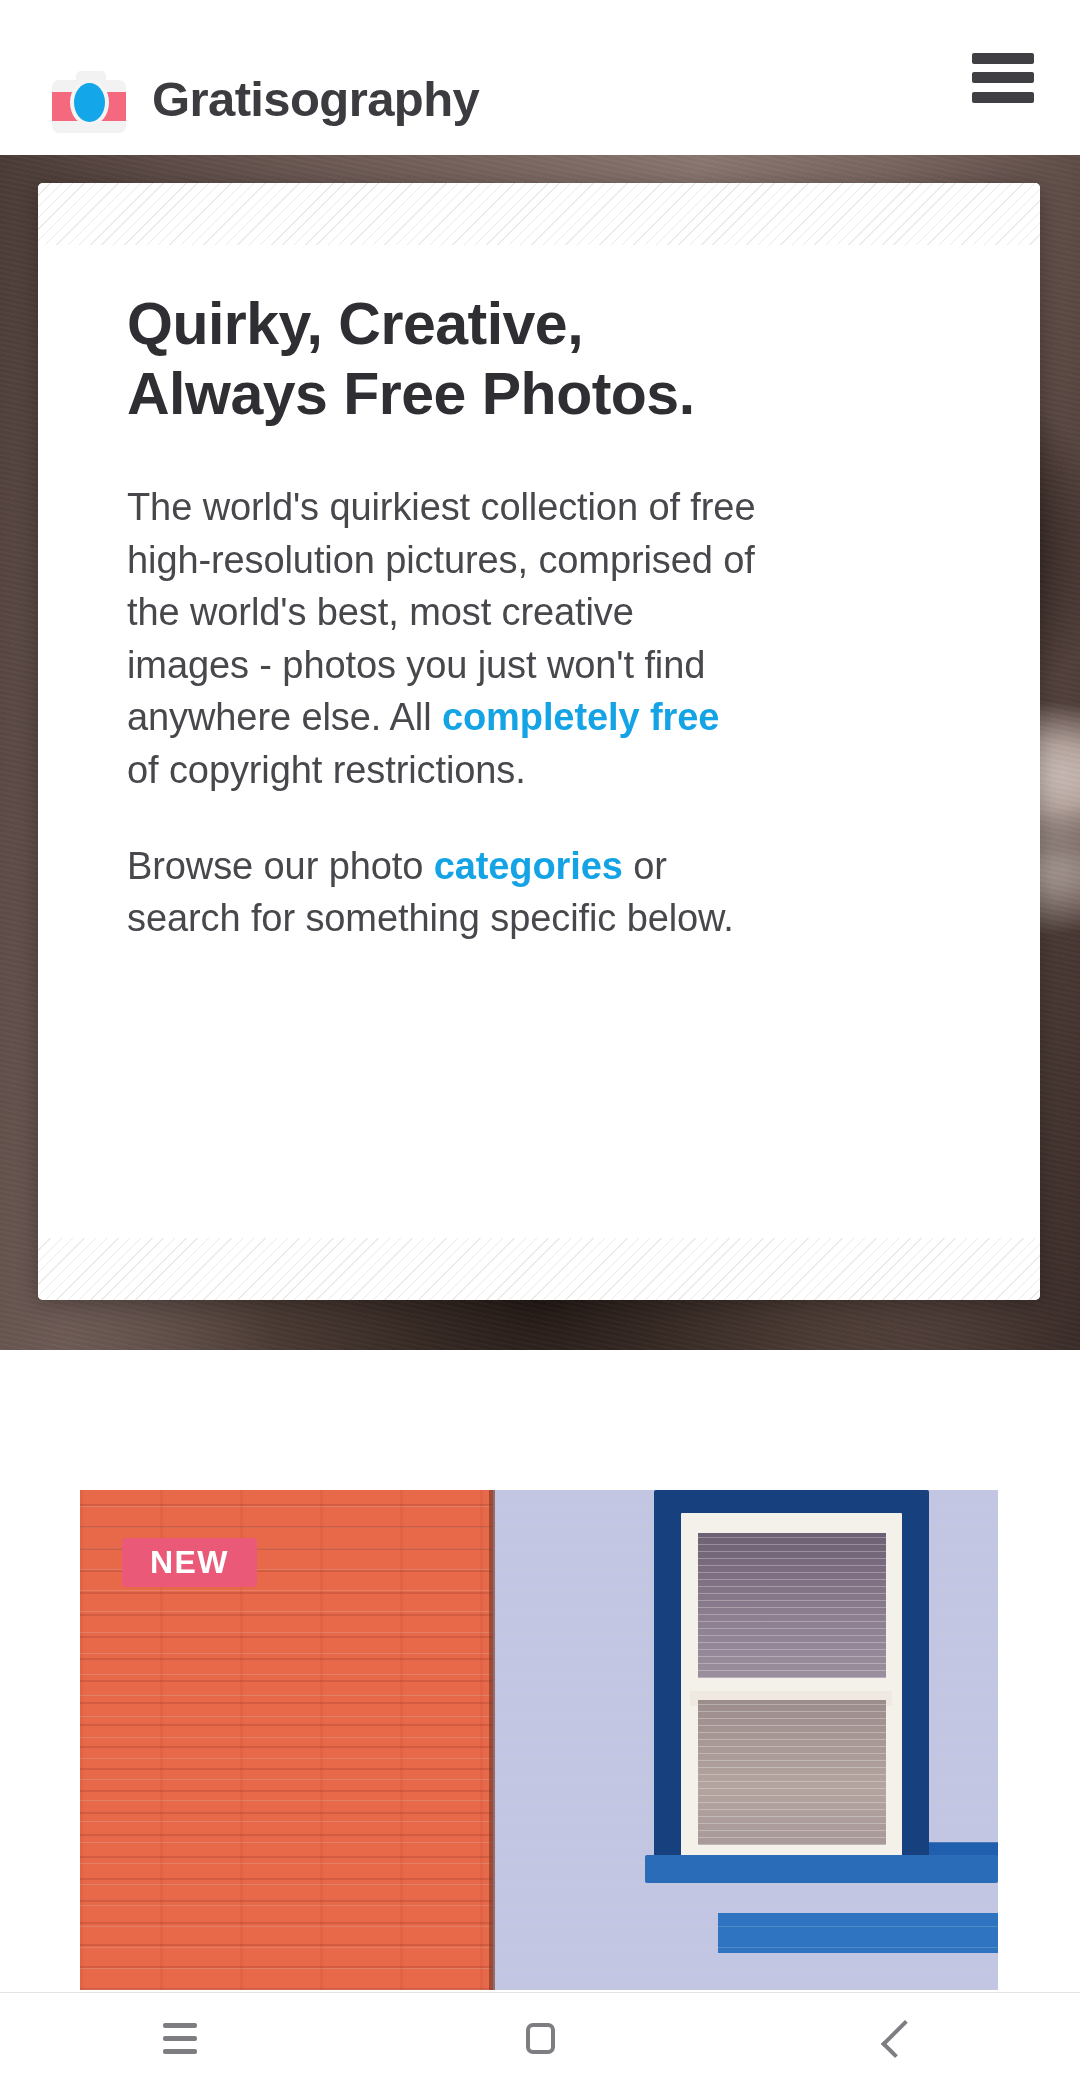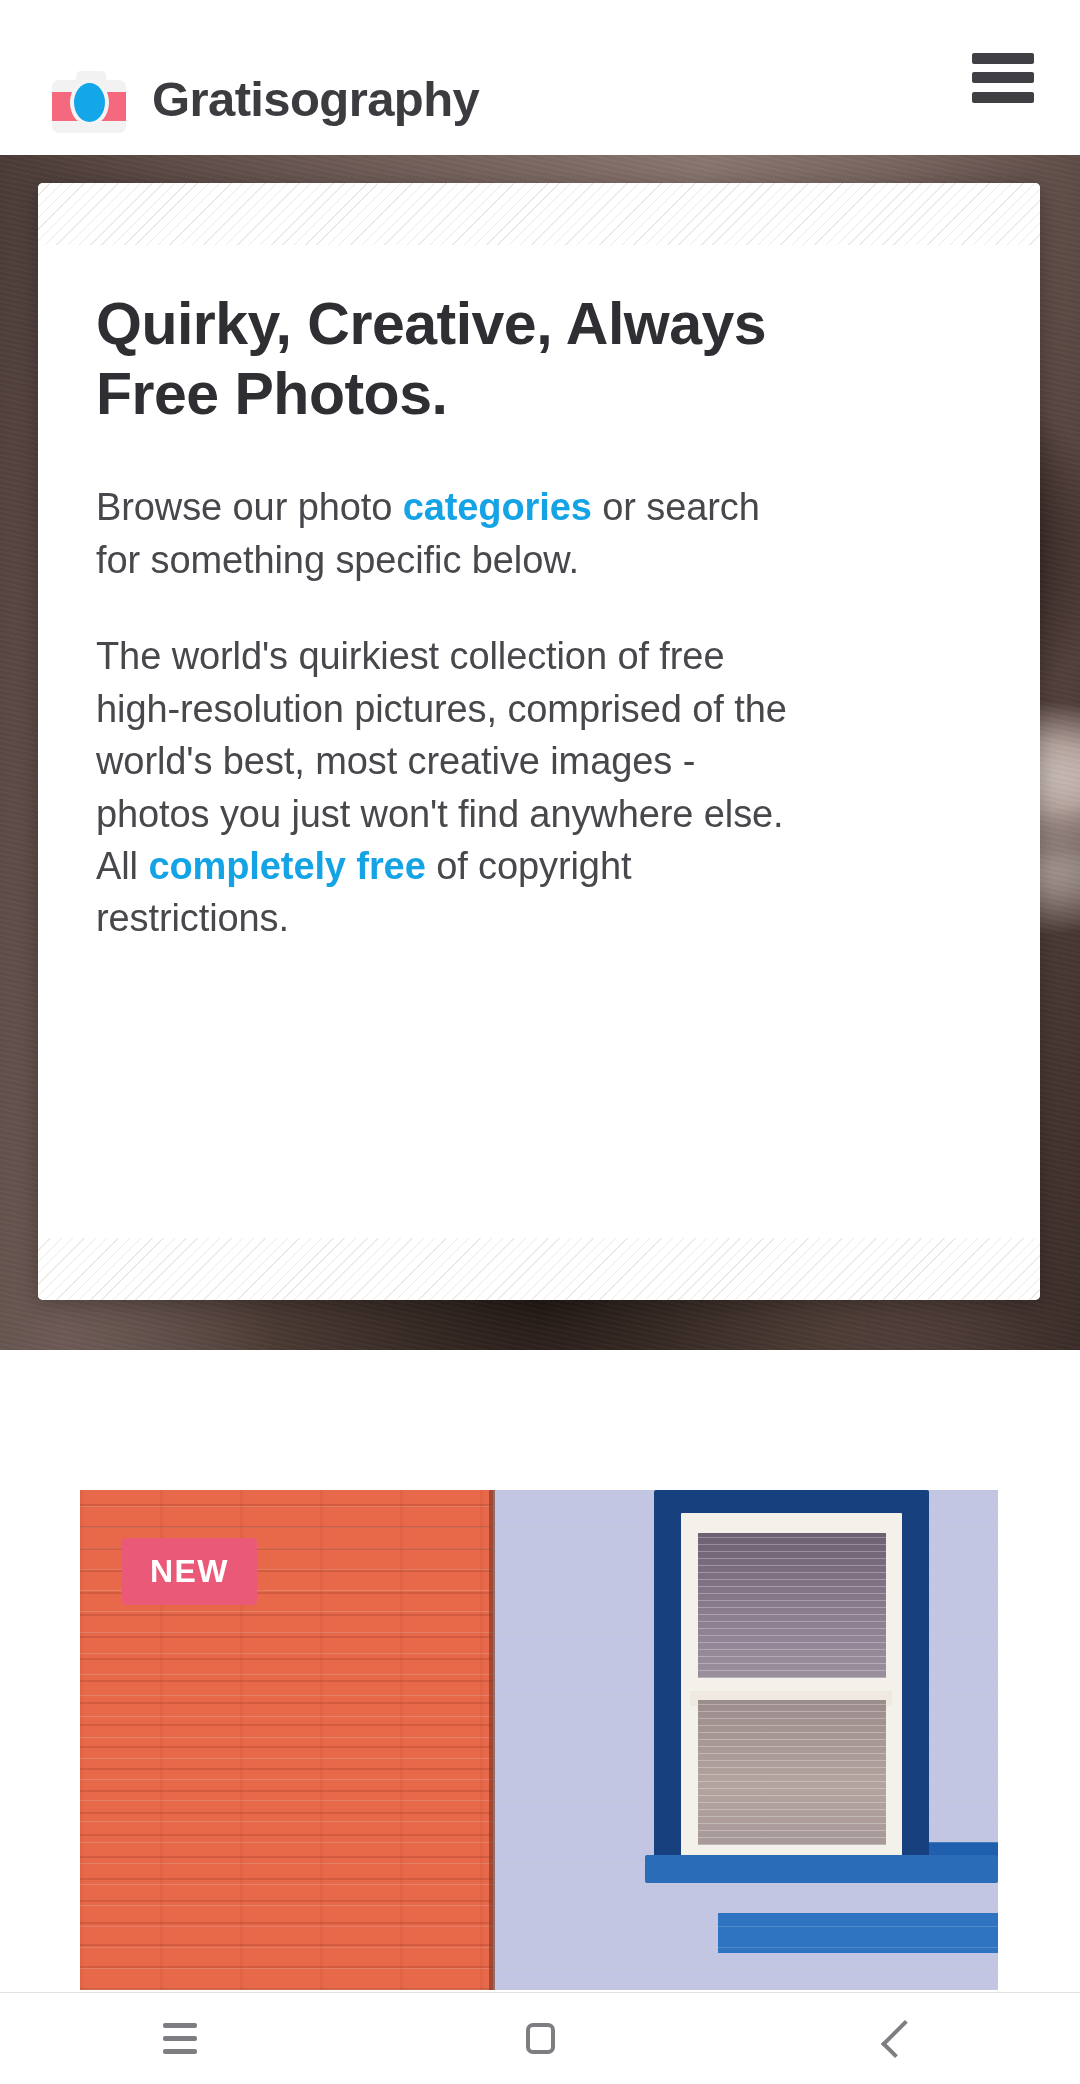--- a/index.html
+++ b/index.html
@@ -81,21 +81,21 @@
   }
   .hatch{
     position:absolute; left:0; width:1002px; height:62px;
     background:repeating-linear-gradient(-45deg,
       #ffffff 0px, #ffffff 7px,
       #ece9e6 7px, #ece9e6 8px);
   }
   .hatch.top{ top:0; }
   .hatch.bottom{ bottom:0; }
 
-  .card-inner{ position:absolute; left:0; top:62px; width:812px; padding:0 58px; }
+  .card-inner{ position:absolute; left:0; top:62px; width:812px; padding:0 89px; }
 
   h1.headline{
     margin-top:44px;
     font-size:59px; line-height:1.19; font-weight:bold;
     color:#2e2e33; letter-spacing:-0.5px;
   }
   p.lede{
     margin-top:52px;
     font-size:38px; line-height:1.38; color:#47474c; letter-spacing:-0.1px;
   }
@@ -177,21 +177,21 @@
     background:#efe9e1;
   }
   .win-sill{
     position:absolute; left:61.5%; top:73%; width:38.5%; height:5.5%;
     background:#2a6cb8; border-radius:2px;
   }
   .badge{
     position:absolute; left:42px; top:48px;
     background:#ea5a78; color:#ffffff;
     font-size:32px; font-weight:bold; letter-spacing:1.4px;
-    padding:15px 28px; border-radius:4px;
+    padding:6px 28px; border-radius:4px;
   }
 
   
   .navbar{
     position:absolute; left:0; bottom:0; width:1080px; height:92px;
     background:#ffffff; border-top:1px solid #e3e3e3;
     display:flex; align-items:center; justify-content:space-around; z-index:9;
   }
   .navbtn{ width:120px; height:92px; display:flex; align-items:center; justify-content:center; cursor:pointer; }
   .nav-recents{ display:flex; flex-direction:column; gap:8px; }
@@ -226,25 +226,25 @@
   <div class="hero">
     <div class="hero-bg"></div>
 
     <div class="card">
       <div class="hatch top"></div>
 
       <div class="card-inner">
         <h1 class="headline">Quirky, Creative, Always Free Photos.</h1>
 
         <p class="lede">
+          <span>The world's quirkiest collection of free high-resolution pictures, comprised of the world's best, most creative images - photos you just won't find anywhere else. All </span><a class="link" href="#">completely free</a><span> of copyright restrictions.</span>
+        </p>
+
+        <p class="lede">
           <span>Browse our photo </span><a class="link" href="#">categories</a><span> or search for something specific below.</span>
-        </p>
-
-        <p class="lede">
-          <span>The world's quirkiest collection of free high-resolution pictures, comprised of the world's best, most creative images - photos you just won't find anywhere else. All </span><a class="link" href="#">completely free</a><span> of copyright restrictions.</span>
         </p>
 
       </div>
 
       <div class="hatch bottom"></div>
     </div>
   </div>
 
   <div class="gallery">
     <div class="photo-card">

